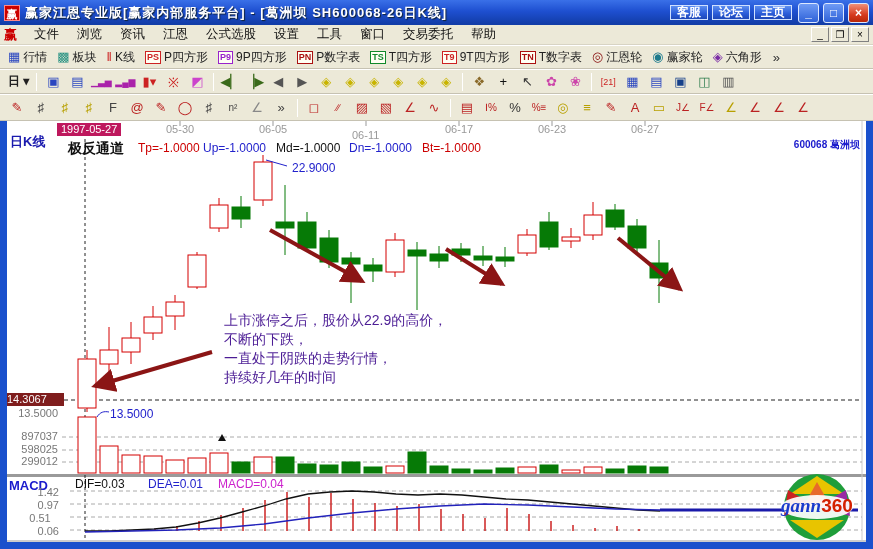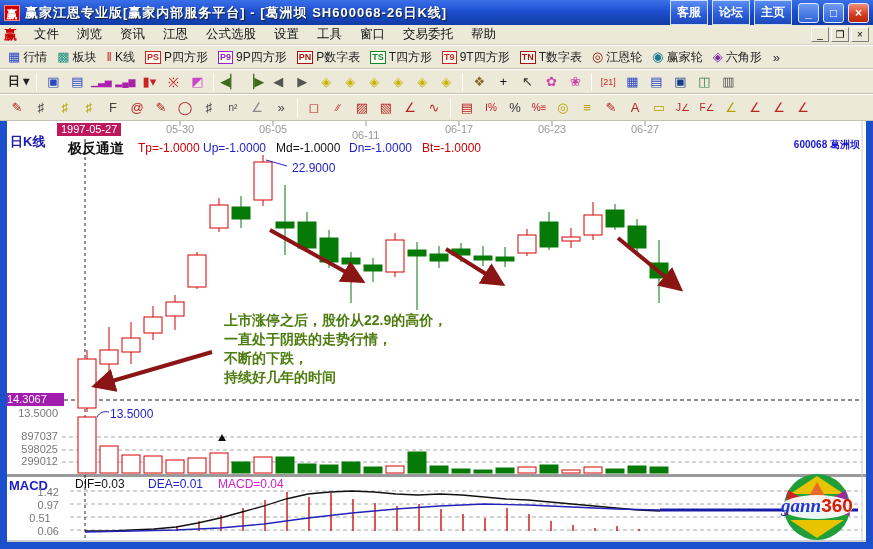--- a/index.html
+++ b/index.html
@@ -9,21 +9,21 @@
 
   
   .titlebar { position:absolute; left:0; top:0; width:873px; height:25px;
     background:linear-gradient(180deg,#3a70e8 0%,#1e4fd0 45%,#123da8 95%);
     display:flex; align-items:center; padding:0 4px; }
   .app-icon { width:16px; height:16px; background:#c00; color:#fff; font-size:11px;
     font-weight:bold; text-align:center; line-height:16px; margin-right:5px; border:1px solid #f88; }
   .title-text { color:#fff; font-size:13px; font-weight:bold; letter-spacing:1px;
     text-shadow:1px 1px 1px #123; white-space:nowrap; overflow:hidden; flex:1; }
   .title-btns { display:flex; gap:4px; align-items:center; }
-  .tb-link { min-width:38px; height:25px; padding:0 6px;
+  .tb-link { min-width:38px; height:15px; padding:0 6px;
     background:linear-gradient(180deg,#5b8df0,#2a5bd8 60%,#1e48b8);
     border:1px solid #cfe0ff; color:#fff; font-size:12px; font-weight:bold;
     display:flex; align-items:center; justify-content:center; cursor:pointer; }
   .win-btn { width:21px; height:20px; border-radius:3px; color:#fff; font-size:12px;
     font-weight:bold; display:flex; align-items:center; justify-content:center;
     background:linear-gradient(180deg,#6f9bf5,#2f62d8); border:1px solid #dce8ff; cursor:pointer; }
   .win-btn.close { background:linear-gradient(180deg,#f09078,#d63a1e 60%,#b82808); }
 
   
   .menubar { position:absolute; left:0; top:25px; width:873px; height:20px;
@@ -57,23 +57,23 @@
   .client { position:absolute; left:0; top:121px; width:873px; height:428px;
     background:#1a50cc; padding:0 7px 7px 7px; }
   .chart-area { position:relative; width:859px; height:421px; background:#fff; overflow:hidden; }
 
   .overlay { position:absolute; z-index:6; white-space:nowrap; }
   svg.canvas { position:absolute; left:0; top:0; z-index:4; }
 
   .date-cell { position:absolute; font-size:11px; color:#999; z-index:6; }
   .date-hl { background:#be185d; color:#fff; font-size:11px; padding:0 4px; line-height:13px; }
   .px-label { font-size:11px; color:#777; text-align:right; width:46px; }
-  .px-hl { background:#a21caf; color:#fff; font-size:11px; width:57px; padding-right:3px;
+  .px-hl { background:#7f1d1d; color:#fff; font-size:11px; width:57px; padding-right:3px;
     text-align:left; line-height:13px; }
-  .ann-line { font-size:14px; color:#4d7c0f; line-height:19px;font-weight:bold; }
+  .ann-line { font-size:14px; color:#4c1d95; line-height:19px; }
 
   .logo { position:absolute; z-index:8; }
   .logo-text { position:absolute; z-index:9; font-size:19px; white-space:nowrap; }
   .logo-gann { font-family:"Liberation Serif", serif; font-style:italic; font-weight:bold; color:#1a3acc; }
   .logo-360 { font-weight:bold; color:#d42000; font-family:"Liberation Sans", sans-serif; }
 </style>
 </head>
 <body>
 
 <div class="window">
@@ -464,22 +464,22 @@
       <div class="overlay px-label" style="left:5px; top:286px;">13.5000</div>
       <div class="overlay" style="left:103px; top:286px; color:#2222cc; font-size:12px;">13.5000</div>
 
       <div id="volAxis">
           <div class="overlay px-label" style="left: 5px; top: 309px;">897037</div>
           <div class="overlay px-label" style="left: 5px; top: 322px;">598025</div>
           <div class="overlay px-label" style="left: 5px; top: 334px;">299012</div>
         </div>
       <div id="annBlock" style="position:absolute; left:217px; top:190px; z-index:6;">
           <div class="ann-line">上市涨停之后，股价从22.9的高价，</div>
+          <div class="ann-line">不断的下跌，</div>
           <div class="ann-line">一直处于阴跌的走势行情，</div>
-          <div class="ann-line">不断的下跌，</div>
           <div class="ann-line">持续好几年的时间</div>
         </div>
 
       <div class="overlay" style="left:2px; top:357px; color:#1a1acc; font-weight:bold; font-size:13px;">MACD</div>
       <div id="macdAxis">
           <div class="overlay px-label" style="left: 14px; width: 38px; top: 365px;">1.42</div>
           <div class="overlay px-label" style="left: 14px; width: 38px; top: 378px;">0.97</div>
           <div class="overlay px-label" style="left: 14px; width: 38px; top: 391px; text-align: center;">0.51</div>
           <div class="overlay px-label" style="left: 14px; width: 38px; top: 404px;">0.06</div>
         </div>

